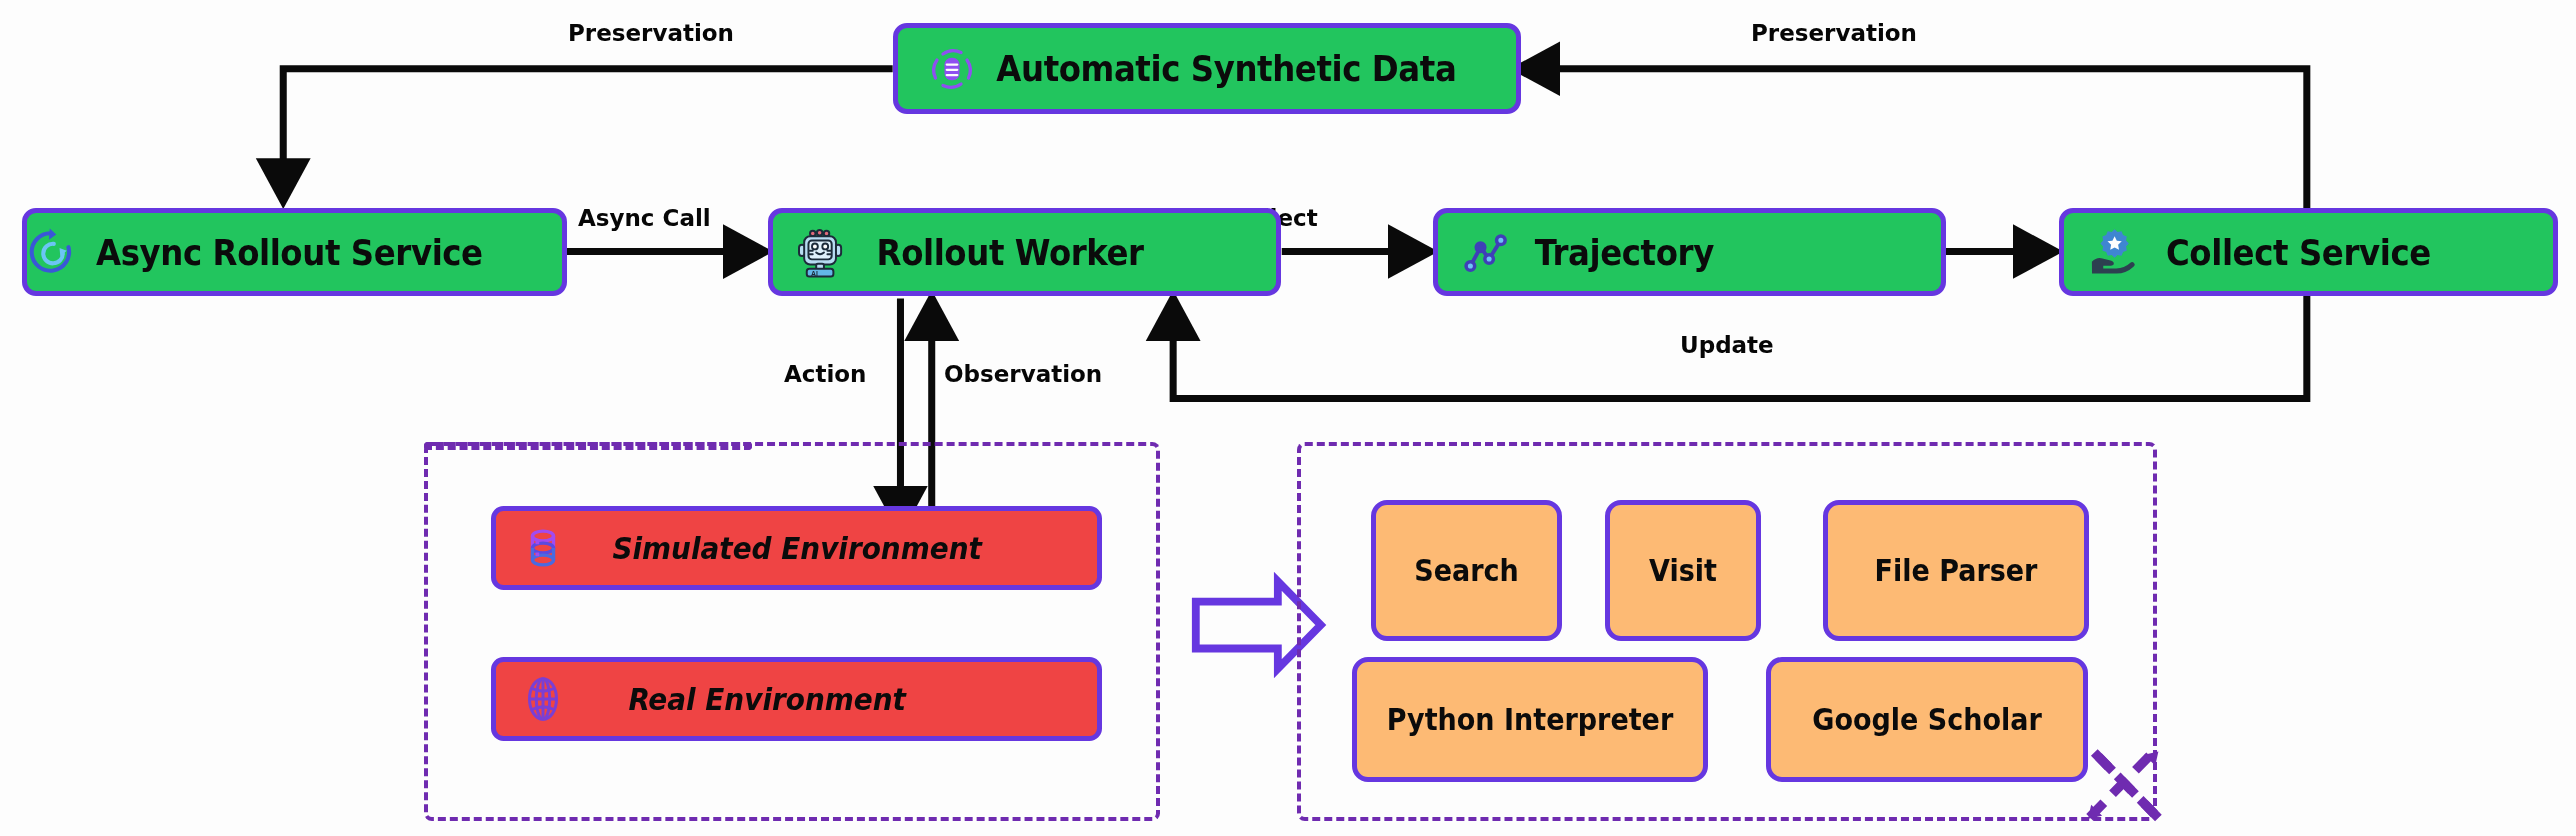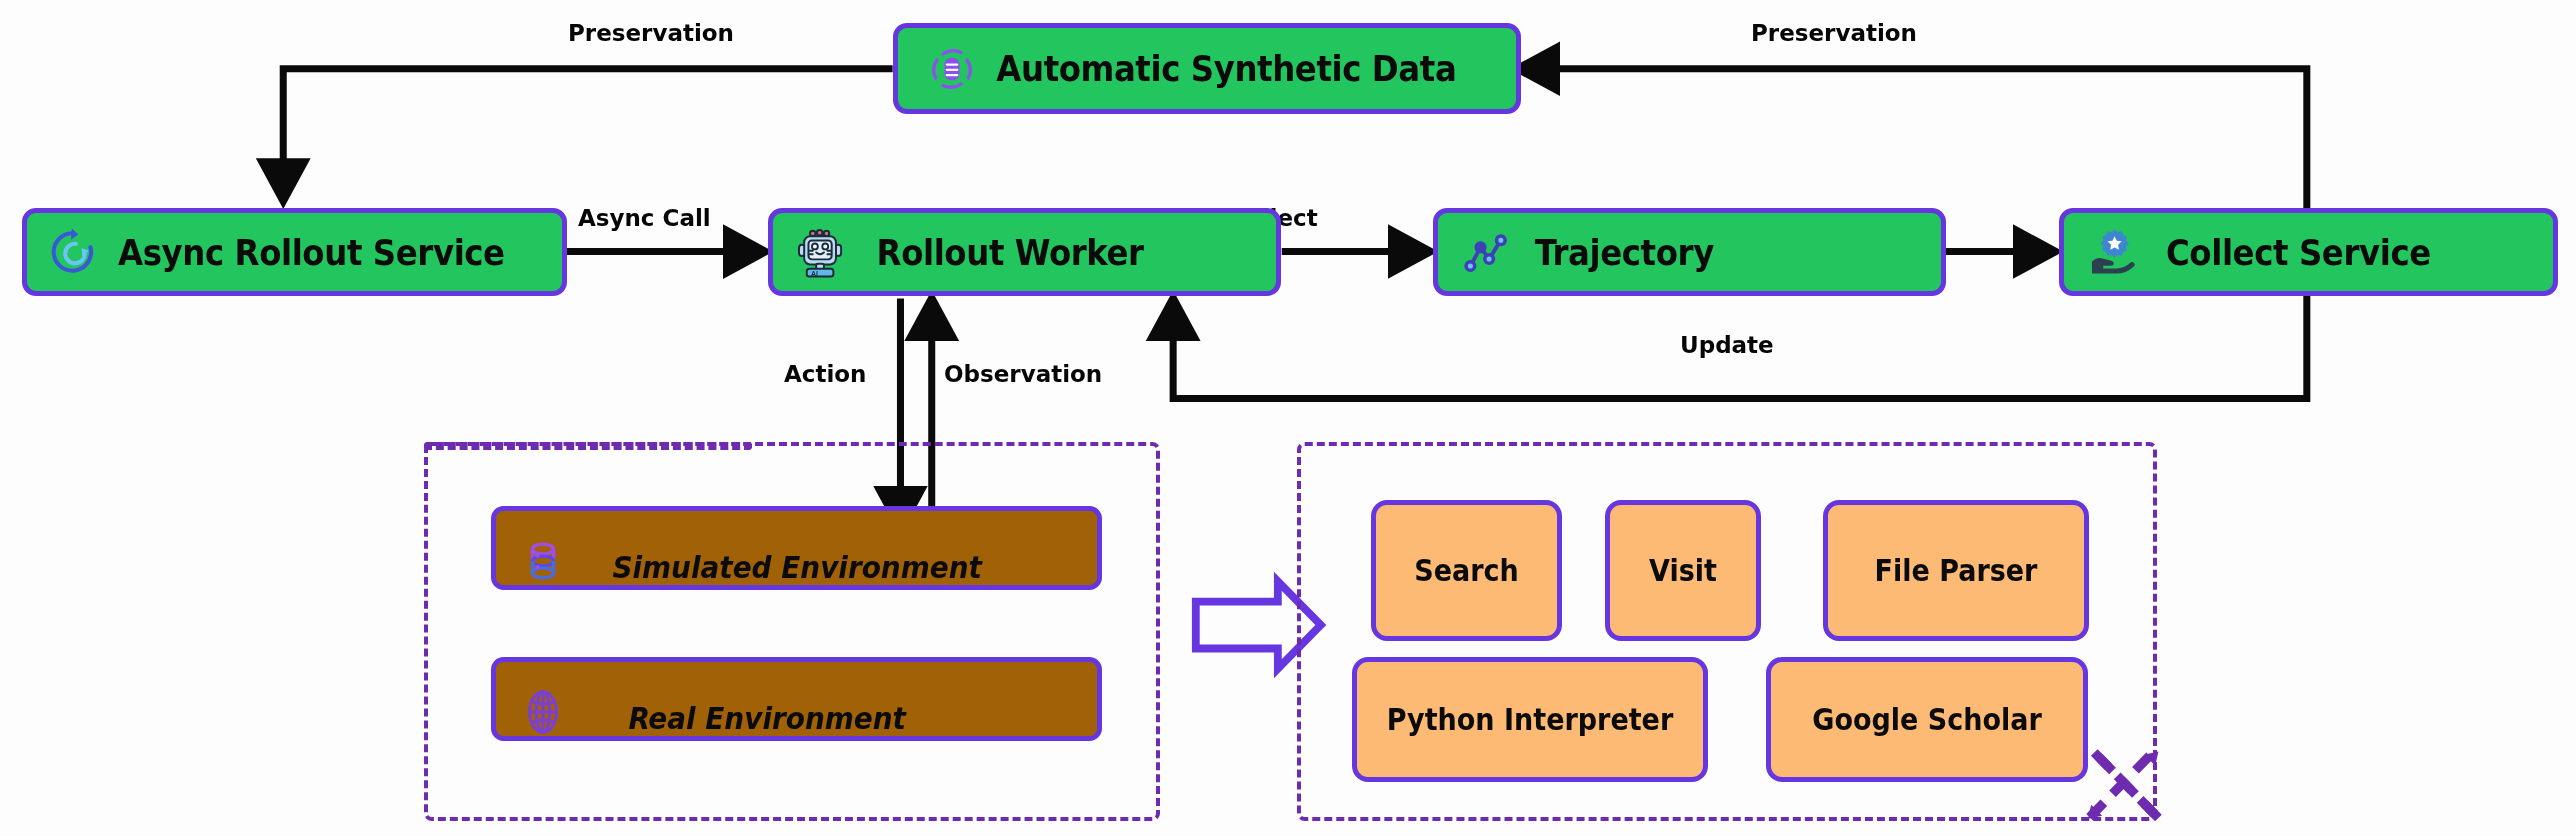--- a/index.html
+++ b/index.html
@@ -17,21 +17,21 @@
   .elabel{position:absolute;font-family:"DejaVu Sans","Liberation Sans",sans-serif;font-weight:bold;
           color:#060606;white-space:nowrap;font-size:23px;letter-spacing:0px;}
 
   .dashpanel{position:absolute;box-sizing:border-box;border:4.7px dashed #6f2bb0;border-radius:7.8px;background:transparent;}
 
   .tool{position:absolute;box-sizing:border-box;background:#fdba74;border:5.5px solid #6637e0;border-radius:16px;
         display:flex;align-items:center;justify-content:center;}
   .tool span{font-family:"Liberation Sans Narrow","DejaVu Sans Condensed","Liberation Sans",sans-serif;
              font-weight:bold;font-size:30px;color:#0b0b0b;white-space:nowrap;font-stretch:condensed;}
 
-  .envbox{position:absolute;box-sizing:border-box;background:#a16207;border:5.5px solid #6637e0;border-radius:12.5px;display:flex;align-items:flex-end;}
+  .envbox{position:absolute;box-sizing:border-box;background:#ef4444;border:5.5px solid #6637e0;border-radius:12.5px;display:flex;align-items:center;}
   .envbox .ico{flex:0 0 auto;display:flex;align-items:center;justify-content:center;}
   .envbox .lbl{font-family:"Liberation Sans Narrow","DejaVu Sans Condensed","Liberation Sans",sans-serif;
                font-weight:bold;font-style:italic;font-size:31px;color:#0b0b0b;white-space:nowrap;font-stretch:condensed;}
 </style>
 </head>
 <body>
 
 <div id="stage">
 
   <svg class="layer" viewBox="0 0 3296 1070">
@@ -83,21 +83,21 @@
         <g stroke="#fdfdfd" stroke-width="3" stroke-linecap="round">
           <line x1="25" y1="26" x2="39" y2="26"></line>
           <line x1="25" y1="33" x2="39" y2="33"></line>
           <line x1="25" y1="40" x2="39" y2="40"></line>
         </g>
       </svg>
     </span>
     <span class="lbl" style="font-size:36px;margin-left:20.3px;">Automatic Synthetic Data</span>
   </div>
 
-  <div class="node" style="left:22px;top:208px;width:545px;height:88px;padding-left:22px;">
+  <div class="node" style="left:22px;top:208px;width:545px;height:88px;">
     <span class="ico">
       <svg width="52" height="52" viewBox="0 0 64 64">
         <g fill="none" stroke="#3a57d8" stroke-width="5" stroke-linecap="round">
           <path d="M30,9 A23,23 0 1 0 51,26"></path>
         </g>
         <path d="M28,3 L36,10.5 L27,17 Z" fill="#3a57d8"></path>
         <g fill="none" stroke="#6cc5f5" stroke-width="5" stroke-linecap="round">
           <path d="M33,22 A12,12 0 1 0 44,33"></path>
         </g>
         <path d="M40,27 L49,30.5 L41,37 Z" fill="#6cc5f5"></path>

